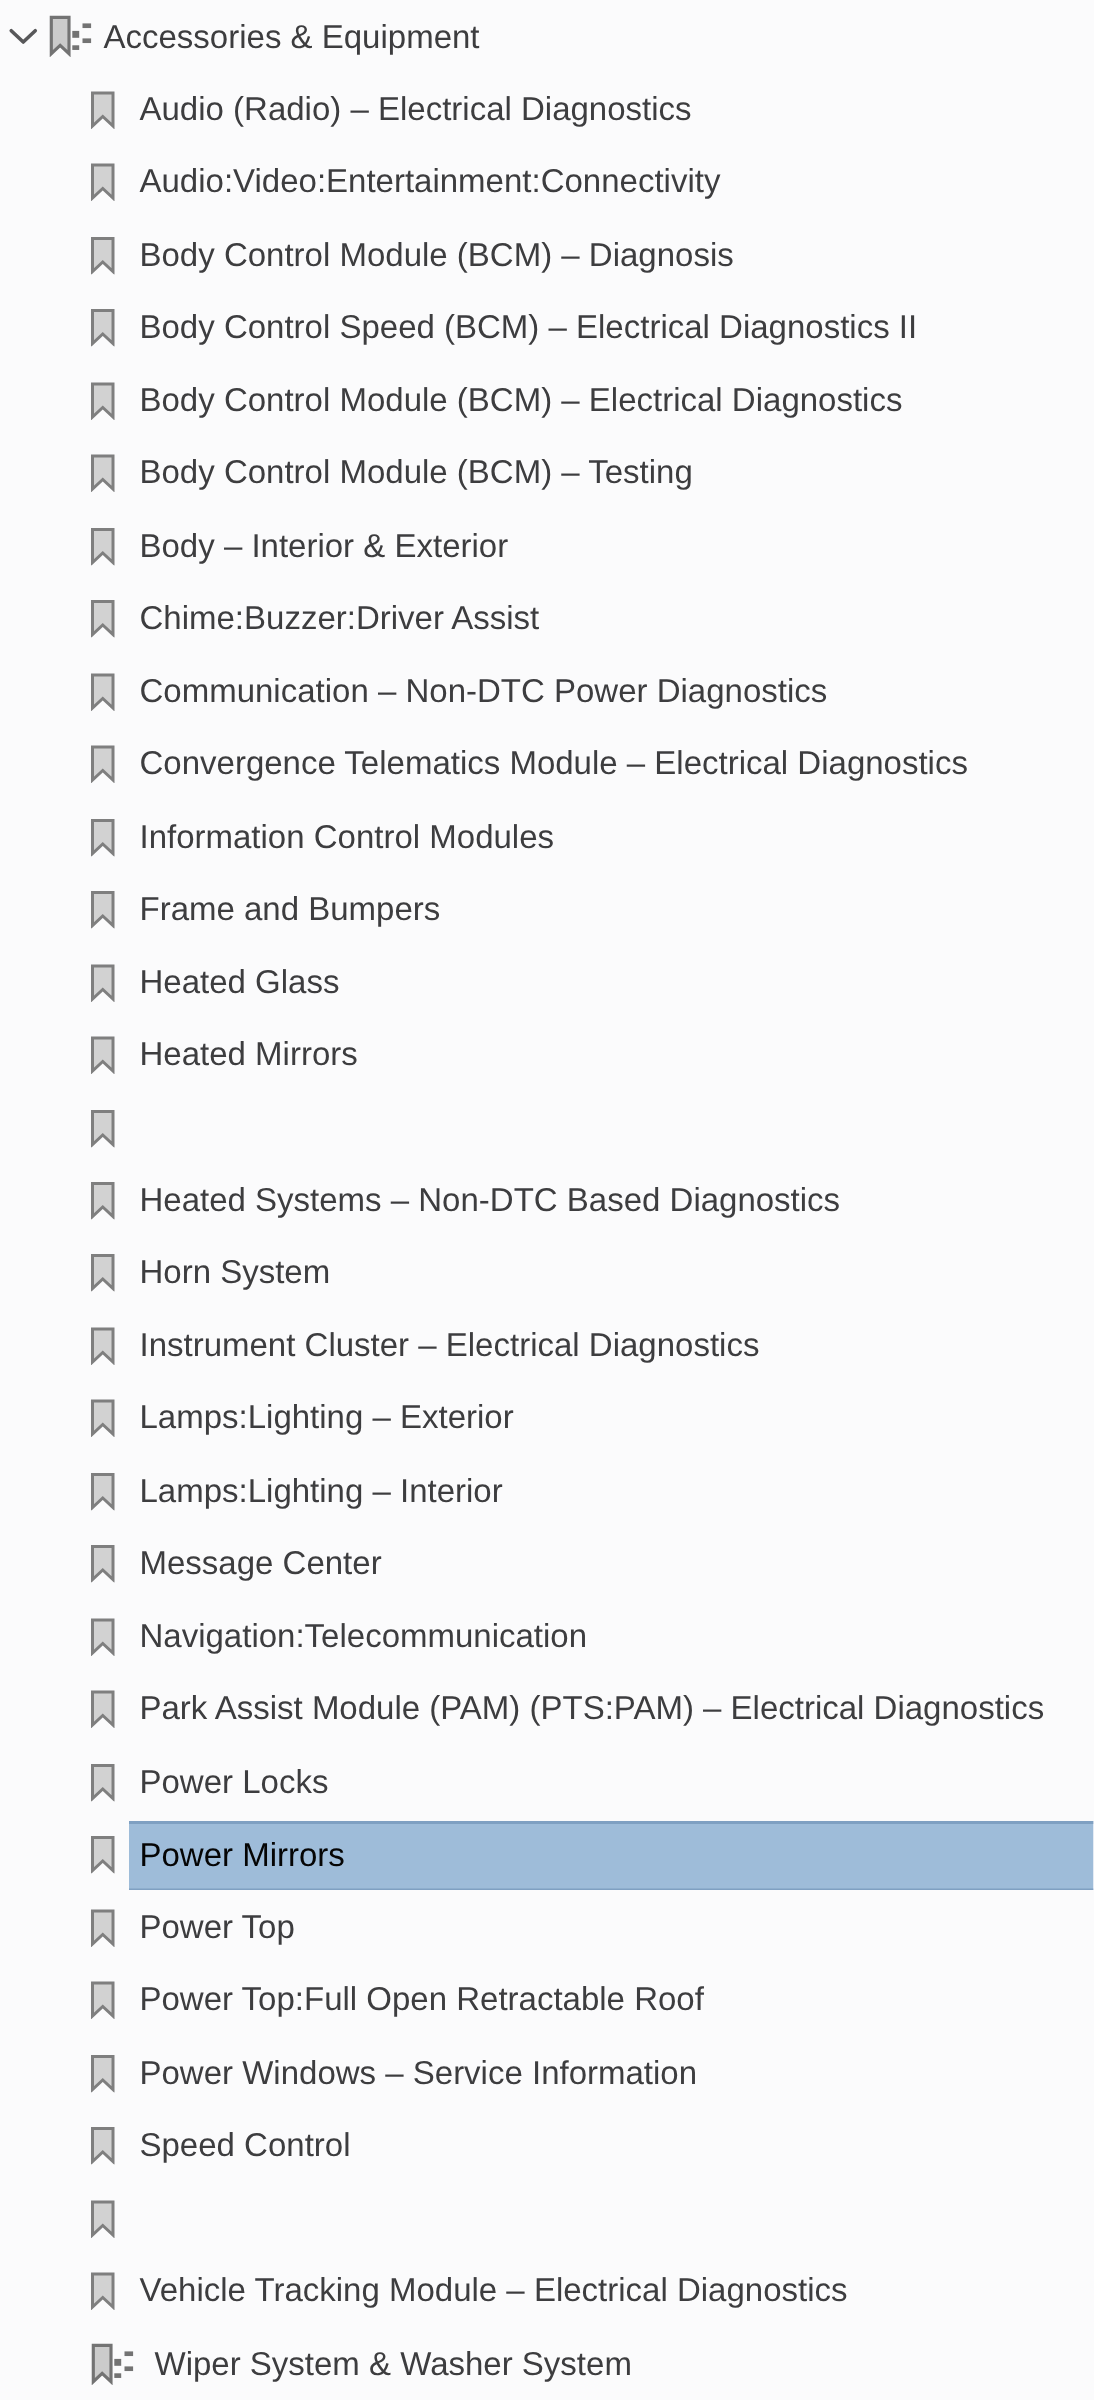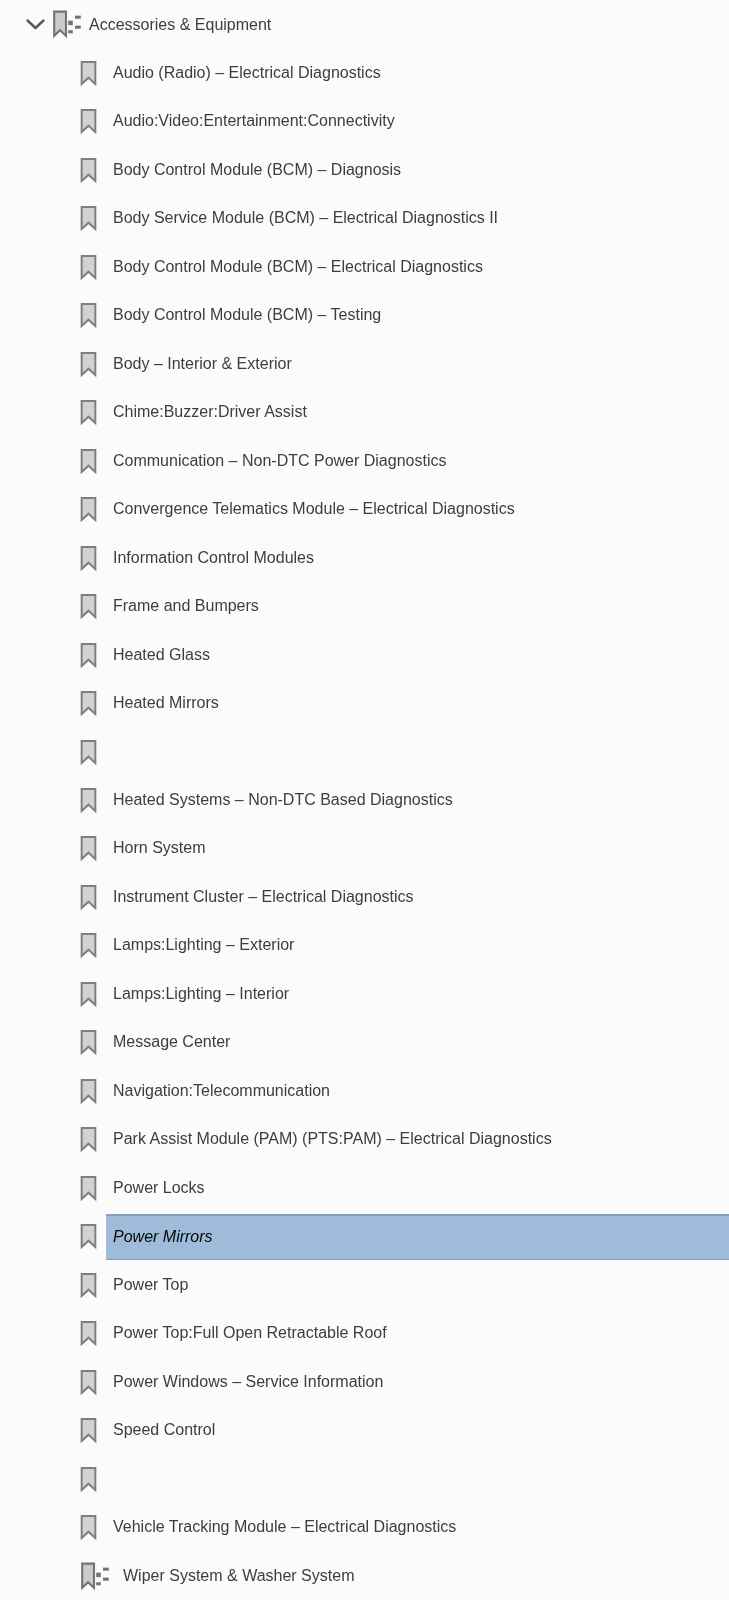--- a/index.html
+++ b/index.html
@@ -12,23 +12,22 @@
   .panel {
     width: 729px; height: 1600px;
     display: flex; flex-direction: column;
   }
   .row {
     flex: 1 1 0;
     display: flex;
     align-items: center;
     min-height: 0;
     color: var(--text, #3d3d3f);
-    font-size: 16px;
+    font-size: 22px;
     white-space: nowrap;
-    margin-left: 20px;
   }
   
   .row.header { padding-left: 5px; }
   .chev {
     width: 21px; height: 21px;
     display: inline-flex; align-items: center; justify-content: center;
     margin-right: 5px;
   }
   .hicon {
     width: 30px; height: 28px;
@@ -55,21 +54,20 @@
     margin-left: 7px;
     padding-left: 7px;
     min-width: 0;
   }
   .row.selected .lblwrap {
     background: var(--hl, #9ebcd9);
     border-top: 2px solid var(--hl-border, #7fa0c2);
     border-bottom: 1px solid var(--hl-border, #7fa0c2);
     margin-top: 2px;
     margin-bottom: 1px;
-    font-style: italic;
   }
   .row.selected .lbl { color: #050505; }
 </style>
 </head>
 <body>
 
 <div class="panel">
 
   <div class="row header">
     <span class="chev">
@@ -123,21 +121,21 @@
       </span>
     </div>
     <div class="row item">
       <span class="icon">
         <svg class="ribbon" width="19" height="26" viewBox="0 0 20 26" aria-hidden="true">
           <path d="M2.8 1.4 H17.2 V24.6 L10 17.9 L2.8 24.6 Z" fill="#d2d2d2" stroke="#7f7f7f" stroke-width="2.1" stroke-linejoin="miter"></path>
         </svg>
 
       </span>
       <span class="lblwrap">
-        <span class="lbl">Body Service Module (BCM) – Electrical Diagnostics II</span>
+        <span class="lbl">Body Control Speed (BCM) – Electrical Diagnostics II</span>
       </span>
     </div>
     <div class="row item">
       <span class="icon">
         <svg class="ribbon" width="19" height="26" viewBox="0 0 20 26" aria-hidden="true">
           <path d="M2.8 1.4 H17.2 V24.6 L10 17.9 L2.8 24.6 Z" fill="#d2d2d2" stroke="#7f7f7f" stroke-width="2.1" stroke-linejoin="miter"></path>
         </svg>
 
       </span>
       <span class="lblwrap">

